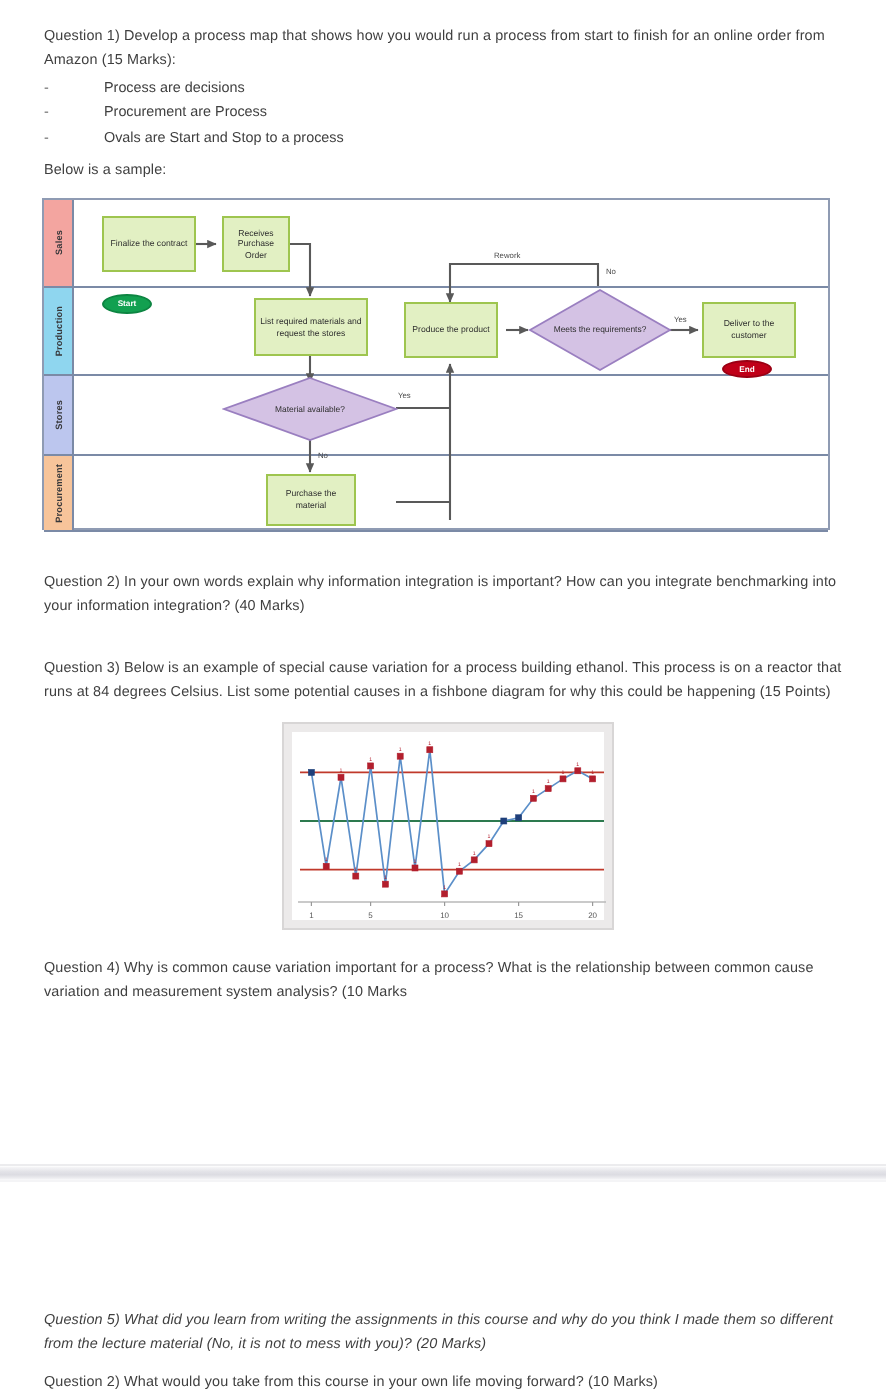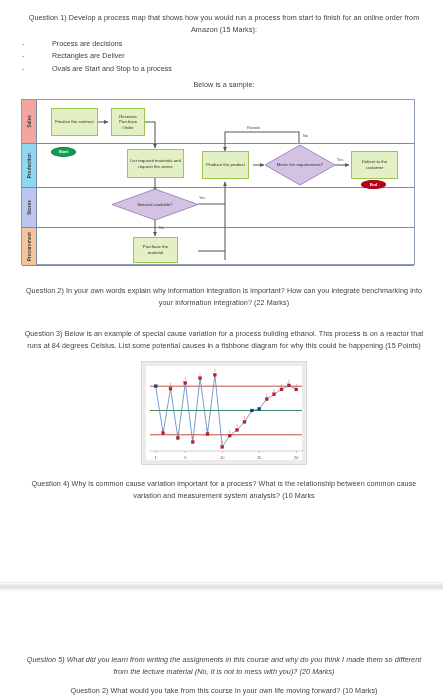--- a/index.html
+++ b/index.html
@@ -21,21 +21,21 @@
     background: #fff;
   }
 
   
   .para {
     position: absolute;
     font-size: 7.2px;
     line-height: 11.6px;
     color: #3f3f3f;
     letter-spacing: 0.01em;
-    text-align: center;
+    text-align: left;
   }
   .bullets {
     position: absolute;
     font-size: 7.2px;
     line-height: 12.4px;
     color: #3f3f3f;
   }
   .bullet-row { display: flex; }
   .bullet-dash {
     width: 30px;
@@ -156,21 +156,21 @@
 
   <div class="para" style="left:22px; top:12px; width:404px;">Question 1) Develop a process map that shows how you would run a process from start to finish for an online order from Amazon (15 Marks):</div>
 
   <div class="bullets" style="left:22px; top:38px; width:404px;">
     <div class="bullet-row">
       <div class="bullet-dash">-</div>
       <div class="bullet-text">Process are decisions</div>
     </div>
     <div class="bullet-row">
       <div class="bullet-dash">-</div>
-      <div class="bullet-text">Rectangles are Deliver</div>
+      <div class="bullet-text">Procurement are Process</div>
     </div>
     <div class="bullet-row">
       <div class="bullet-dash">-</div>
       <div class="bullet-text">Ovals are Start and Stop to a process</div>
     </div>
   </div>
 
   <div class="para" style="left:22px; top:79px; width:404px;">Below is a sample:</div>
 
   <div class="diagram" style="left:21px; top:99px; width:394px; height:166px;">
@@ -279,21 +279,21 @@
       <span>Purchase the material</span>
     </div>
 
     <div class="edge-label" style="left:225px; top:25px;">Rework</div>
     <div class="edge-label" style="left:281px; top:33px;">No</div>
     <div class="edge-label" style="left:315px; top:57px;">Yes</div>
     <div class="edge-label" style="left:177px; top:95px;">Yes</div>
     <div class="edge-label" style="left:137px; top:125px;">No</div>
   </div>
 
-  <div class="para" style="left:22px; top:285px; width:404px;">Question 2) In your own words explain why information integration is important? How can you integrate benchmarking into your information integration? (22 Marks)</div>
+  <div class="para" style="left:22px; top:285px; width:404px;">Question 2) In your own words explain why information integration is important? How can you integrate benchmarking into your information integration? (40 Marks)</div>
 
   <div class="para" style="left:22px; top:328px; width:404px;">Question 3) Below is an example of special cause variation for a process building ethanol. This process is on a reactor that runs at 84 degrees Celsius. List some potential causes in a fishbone diagram for why this could be happening (15 Points)</div>
 
   <div class="chart-outer" style="left:141px; top:361px; width:166px; height:104px;">
     <div class="chart-inner">
       <svg id="spc-chart" width="158" height="96" viewBox="0 0 158 96">
           <line x1="3" y1="85" x2="157" y2="85" stroke="#b9b9b9" stroke-width="0.7"></line>
           <line x1="4" y1="20.200000000000003" x2="156" y2="20.200000000000003" stroke="#c0392b" stroke-width="0.9"></line>
           <line x1="4" y1="44.5" x2="156" y2="44.5" stroke="#2d7a4f" stroke-width="0.9"></line>
           <line x1="4" y1="68.8" x2="156" y2="68.8" stroke="#c0392b" stroke-width="0.9"></line>

